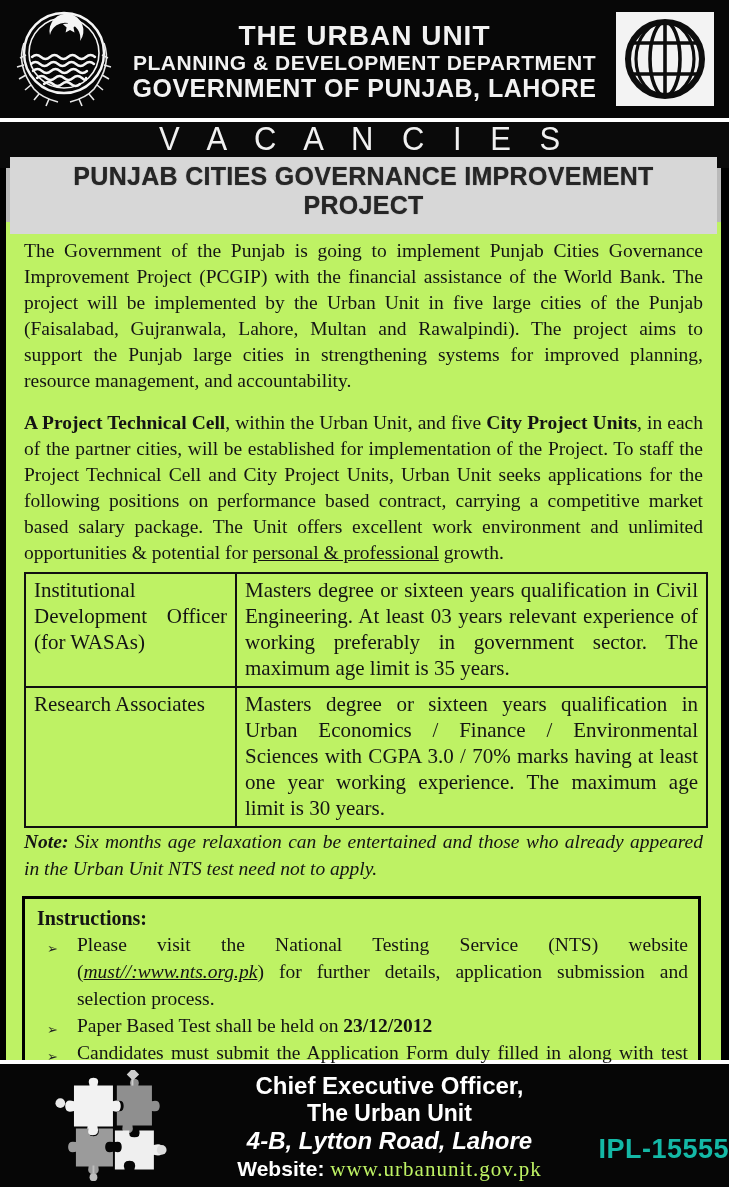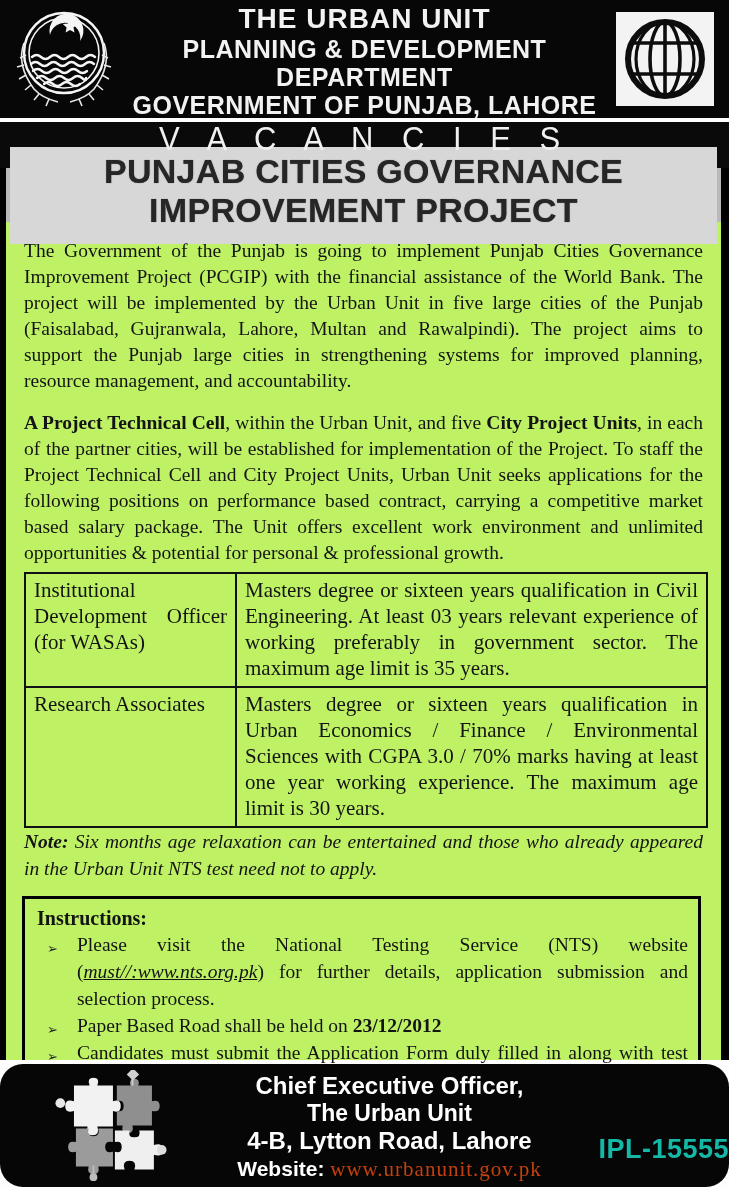--- a/index.html
+++ b/index.html
@@ -11,54 +11,54 @@
   }
   
   .topbar {
     height:118px; background:#070707; display:flex; align-items:center;
     justify-content:space-between; padding:0 8px; position:relative;
   }
   .crest-wrap { width:112px; height:110px; display:flex; align-items:center; justify-content:center; }
   .globe-wrap { width:112px; height:104px; display:flex; align-items:center; justify-content:center; }
   .head-titles { flex:1; text-align:center; color:#f2f2f2; font-family:"Liberation Sans", sans-serif; font-weight:bold; line-height:1.12; padding-top:4px; }
   .head-org  { font-size:28px; letter-spacing:1px; }
-  .head-dept { font-size:25px; letter-spacing:0.5px; }
+  .head-dept { font-size:21px; letter-spacing:0.5px; }
   .head-govt { font-size:25px; letter-spacing:0.5px; }
   .white-rule { height:4px; background:#ffffff; }
   
   .vacancies-band {
     height:46px; background:#0a0a0a; display:flex; align-items:flex-start; justify-content:center;
   }
   .vacancies-text {
     color:#f0f0f0; font-family:"Liberation Sans", sans-serif; font-weight:400;
     font-size:31px; letter-spacing:10px; transform:scaleY(1.05);
   }
   
   .project-band {
     height:54px; background:#b9b9b9; display:flex; align-items:center; justify-content:center;
     border-left:6px solid #000; border-right:8px solid #000; padding:0 4px;
   }
   .project-inner {
     width:100%; background:#d7d7d7; text-align:center; padding:5px 0 14px 0;
   }
   .project-text {
-    font-family:"Liberation Sans", sans-serif; font-weight:bold; font-size:34px;
+    font-family:"Liberation Sans", sans-serif; font-weight:bold; font-size:25px;
     color:#262626; letter-spacing:0.3px; text-shadow:0 0 1px #555;
   }
   
   .content-frame {
     height:838px; border-left:6px solid #000; border-right:8px solid #000;
     background:#bef264; padding:8px 14px 0 14px;
   }
   .body-para {
     font-size:19.5px; line-height:26px; text-align:justify; margin-top:8px; padding:0 4px;
   }
   .para-staffing { margin-top:16px; }
   .seg-bold { font-weight:bold; }
-  .seg-underline { }
+  .seg-underline { text-decoration:underline; }
   
   table.positions { border-collapse:collapse; width:684px; margin:6px 0 0 4px; }
   table.positions td {
     border:2px solid #111; font-size:21px; line-height:26px; vertical-align:top;
     padding:3px 8px 5px 8px;
   }
   td.pos-col { width:211px; text-align:justify; }
   td.req-col { text-align:justify; }
   
   .note-para {
@@ -78,29 +78,28 @@
     position:absolute; left:10px; top:4px; font-size:13px; color:#222;
     font-family:"DejaVu Sans", sans-serif;
   }
   .url { font-style:italic; text-decoration:underline; }
   .item-bold { font-weight:bold;margin-top:22px; }
   
   .footer-gap { height:4px; background:#ffffff; }
   .footer {
     height:123px; background:#060606; position:relative; color:#fff;
     font-family:"Liberation Sans", sans-serif;
-    border-radius:23px;
   }
   .puzzle-wrap { position:absolute; left:52px; top:6px; }
   .footer-lines { position:absolute; left:170px; right:120px; top:8px; text-align:center; font-weight:bold; line-height:1.18; }
   .f-line1 { font-size:24px; }
   .f-line2 { font-size:23px; }
-  .f-line3 { font-size:24px; }
+  .f-line3 { font-size:24px;font-style:italic; }
   .f-web   { font-size:21px; margin-top:1px; }
-  .f-web-url { font-family:"Liberation Serif", serif; font-weight:normal; color:#c2410c; letter-spacing:1px; }
+  .f-web-url { font-family:"Liberation Serif", serif; font-weight:normal; color:#bef264; letter-spacing:1px; }
   .ad-ref {
     position:absolute; right:0px; bottom:22px; font-weight:bold; font-size:27px;
     color:#14b8a6; letter-spacing:0.5px;
   }
 </style>
 </head>
 <body>
 
 <div class="page">
 
@@ -184,21 +183,21 @@
     <p class="note-para"><span class="note-label">Note:</span><span> Six months age relaxation can be entertained and those who already appeared in the Urban Unit NTS test need not to apply.</span></p>
 
     <div class="instructions-box">
       <div class="instructions-heading">Instructions:</div>
 
       <div class="instr-item">
         <span class="bullet">➢</span><span>Please visit the National Testing Service (NTS) website (</span><span class="url">must//:www.nts.org.pk</span><span>) for further details, application submission and selection process.</span>
       </div>
 
       <div class="instr-item">
-        <span class="bullet">➢</span><span>Paper Based Road shall be held on </span><span class="item-bold">23/12/2012</span>
+        <span class="bullet">➢</span><span>Paper Based Test shall be held on </span><span class="item-bold">23/12/2012</span>
       </div>
 
       <div class="instr-item">
         <span class="bullet">➢</span><span>Candidates must submit the Application Form duly filled in along with test fee of Rs. </span><span class="item-bold">700/-</span><span> in favor of National Testing Service (on prescribed bank Challan in any branch of UBL, MCB or ABL, attached with application form), copy of CNIC and two recent photographs, directly to NTS through courier before </span><span class="item-bold">10/12/2012</span>
       </div>
 
       <div class="instr-item">
         <span class="bullet">➢</span><span>Final list of candidates’ list shall be available on NTS website on  </span><span class="item-bold">13/12/2012</span>
       </div>
 

